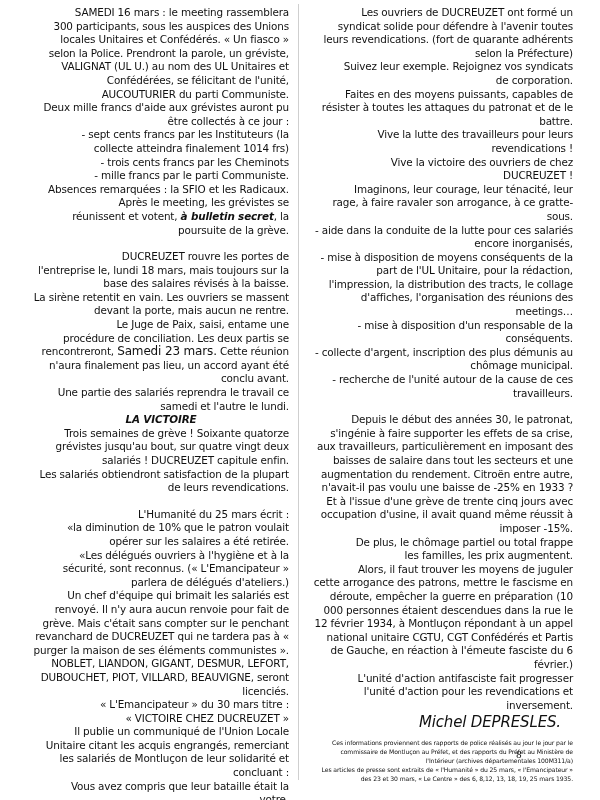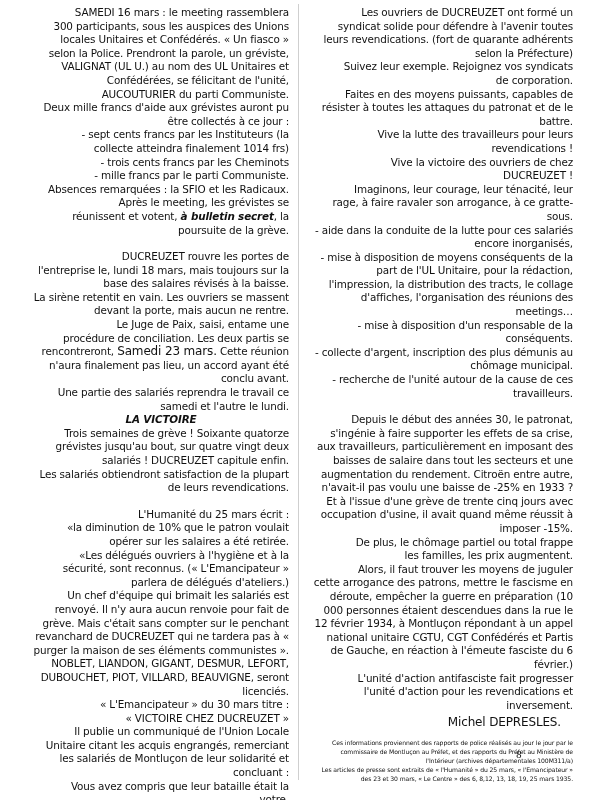--- a/index.html
+++ b/index.html
@@ -8,21 +8,21 @@
   .col { position:absolute; top:6px; font-size:10.4px; line-height:13.6px; letter-spacing:-0.15px; }
   .col-left { left:33px; width:256px; }
   .col-right { left:311px; width:262px; }
   .divider { position:absolute; left:298px; top:4px; width:1px; height:776px; background:#cfcfcf; }
   p { margin:0;text-align:right; }
   .ind { text-indent:30px; }
   .it { }
   .b { font-weight:bold;font-style:italic; }
   .gap { height:13px; }
   .center { text-align:center; }
-  .sig { padding-right:12px; font-size:12px; margin-top:4px; }
+  .sig { padding-right:12px; font-size:15px; margin-top:4px;font-style:italic; }
   .notes { position:absolute; left:311px; top:738px; width:262px; font-size:6.1px; line-height:9px; letter-spacing:-0.1px; }
   .pagenum { position:absolute; left:516px; top:750px; font-family:"DejaVu Serif", serif; font-size:9px; }
   .big { font-size:12px; }
 </style>
 </head>
 <body>
 
 <div class="divider"></div>
 
 <div class="col col-left">

